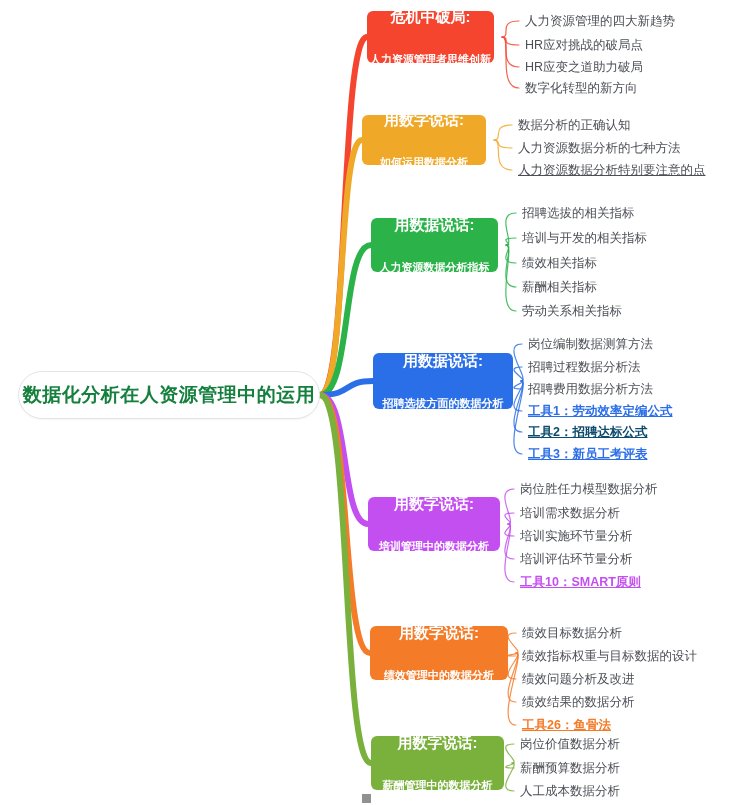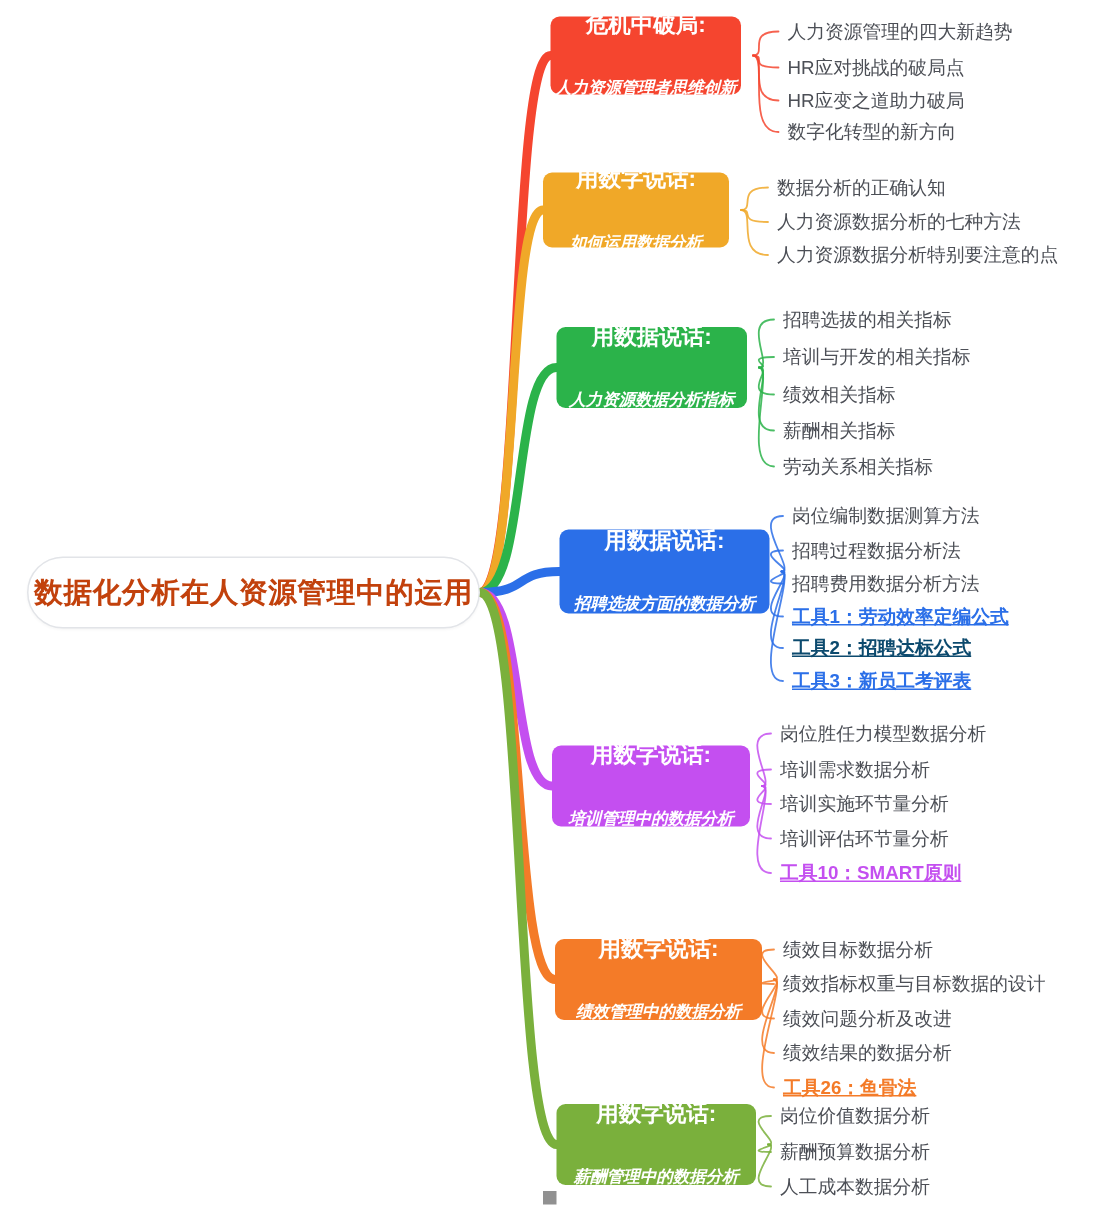--- a/index.html
+++ b/index.html
@@ -20,21 +20,21 @@
     width:302px; height:48px;
     box-sizing:border-box;
     background:#ffffff;
     border:1px solid #e2e4e8;
     border-radius:26px;
     display:flex;align-items:center;justify-content:center;
     box-shadow:0 1px 2px rgba(0,0,0,.04);
     z-index:5;
   }
   .root-label{
-    font-size:19px;font-weight:bold;color:#c2410c;letter-spacing:.5px;
+    font-size:19px;font-weight:bold;color:#15803d;letter-spacing:.5px;
     white-space:nowrap;
   }
 
   
   .branch-node{
     position:absolute;
     box-sizing:border-box;
     border-radius:6px;
     display:flex;flex-direction:column;
     align-items:center;justify-content:center;
@@ -42,21 +42,20 @@
     padding:3px 10px;
     gap:26px;
   }
   .branch-title{
     font-size:15px;font-weight:bold;color:#ffffff;line-height:18px;
     white-space:nowrap;
   }
   .branch-sub{
     font-size:11px;font-weight:bold;color:#ffffff;line-height:15px;
     white-space:nowrap;
-    font-style:italic;
   }
 
   
   .leaf{
     position:absolute;
     font-size:12.5px;
     line-height:14px;
     color:#4c4f56;
     white-space:nowrap;
     z-index:3;
@@ -132,21 +131,21 @@
       <div class="leaf" style="left: 525px; top: 14px;">人力资源管理的四大新趋势</div>
       <div class="leaf" style="left: 525px; top: 38px;">HR应对挑战的破局点</div>
       <div class="leaf" style="left: 525px; top: 60px;">HR应变之道助力破局</div>
       <div class="leaf" style="left: 525px; top: 81px;">数字化转型的新方向</div>
       <div class="branch-node" style="left: 362px; top: 115px; width: 124px; height: 50px; background: rgb(240, 168, 40);">
         <span class="branch-title">用数字说话:</span>
         <span class="branch-sub">如何运用数据分析</span>
       </div>
       <div class="leaf" style="left: 518px; top: 118px;">数据分析的正确认知</div>
       <div class="leaf" style="left: 518px; top: 141px;">人力资源数据分析的七种方法</div>
-      <div class="leaf" style="left: 518px; top: 163px;">人力资源数据分析特别要注意的点</div>
+      <div class="leaf" style="left: 518px; top: 163px; text-decoration: underline;">人力资源数据分析特别要注意的点</div>
       <div class="branch-node" style="left: 371px; top: 218px; width: 127px; height: 54px; background: rgb(43, 179, 74);">
         <span class="branch-title">用数据说话:</span>
         <span class="branch-sub">人力资源数据分析指标</span>
       </div>
       <div class="leaf" style="left: 522px; top: 206px;">招聘选拔的相关指标</div>
       <div class="leaf" style="left: 522px; top: 231px;">培训与开发的相关指标</div>
       <div class="leaf" style="left: 522px; top: 256px;">绩效相关指标</div>
       <div class="leaf" style="left: 522px; top: 280px;">薪酬相关指标</div>
       <div class="leaf" style="left: 522px; top: 304px;">劳动关系相关指标</div>
       <div class="branch-node" style="left: 373px; top: 353px; width: 140px; height: 56px; background: rgb(43, 111, 232);">

